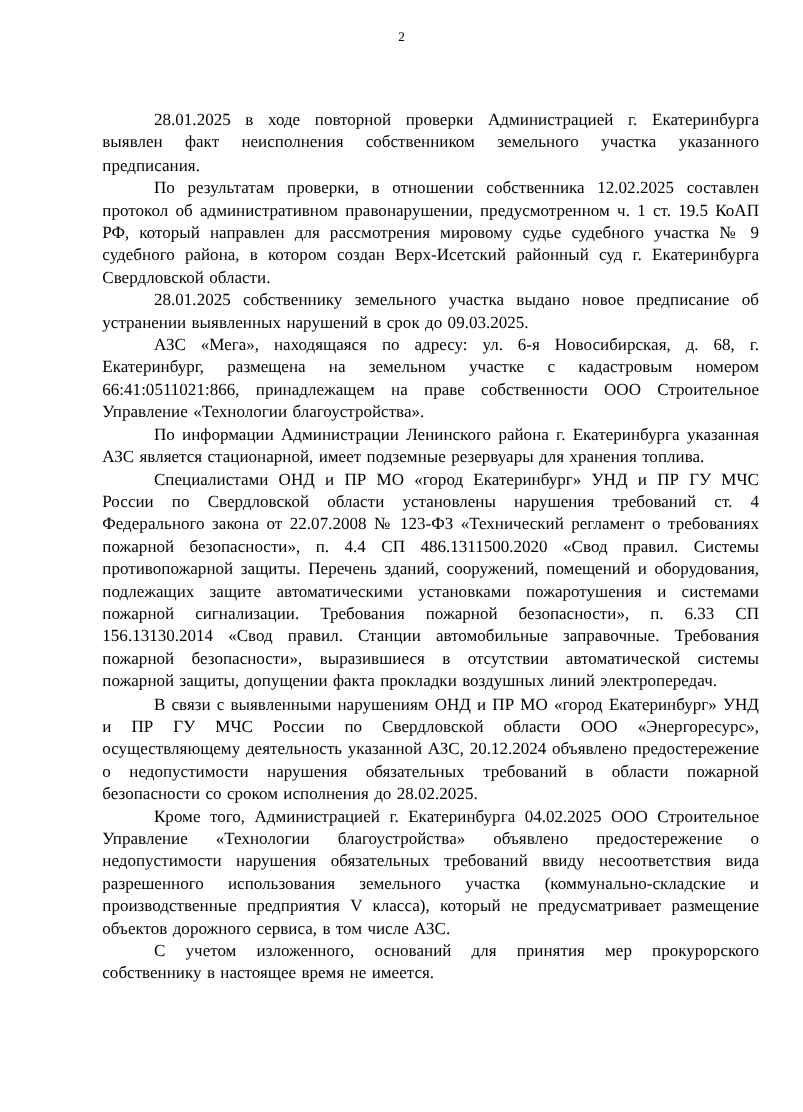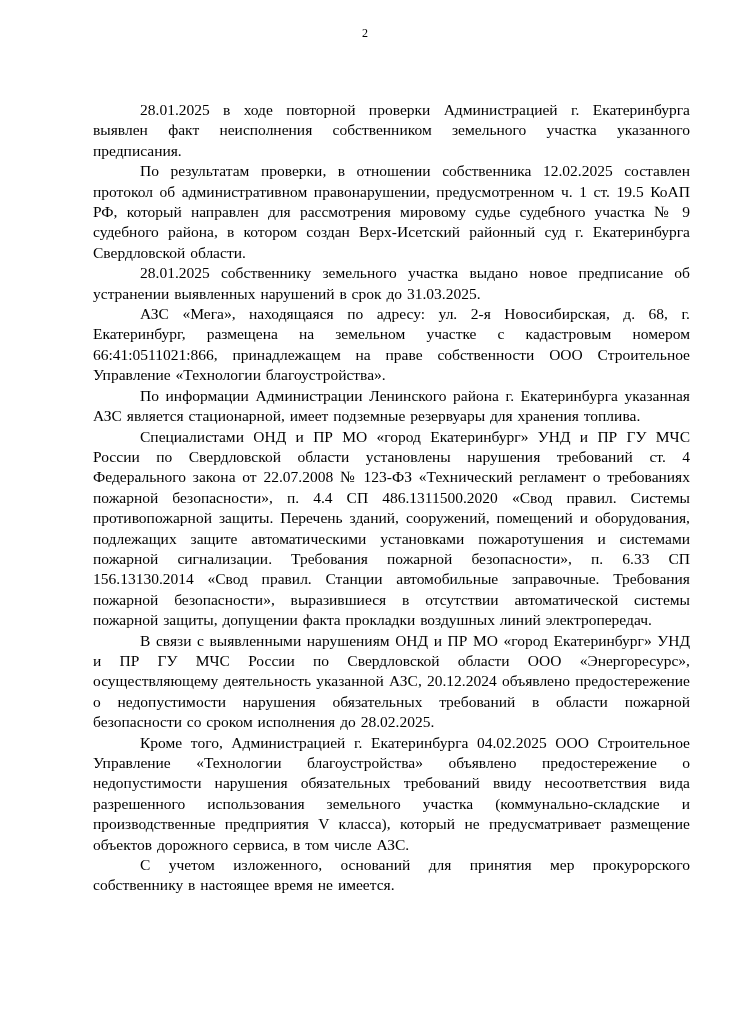--- a/index.html
+++ b/index.html
@@ -37,21 +37,21 @@
   }
 </style>
 </head>
 <body>
 
 <div class="page">
   <div class="page-number">2</div>
   <div class="content">
     <p class="para">28.01.2025 в ходе повторной проверки Администрацией г. Екатеринбурга выявлен факт неисполнения собственником земельного участка указанного предписания.</p>
     <p class="para">По результатам проверки, в отношении собственника 12.02.2025 составлен протокол об административном правонарушении, предусмотренном ч. 1 ст. 19.5 КоАП РФ, который направлен для рассмотрения мировому судье судебного участка № 9 судебного района, в котором создан Верх-Исетский районный суд г. Екатеринбурга Свердловской области.</p>
-    <p class="para">28.01.2025 собственнику земельного участка выдано новое предписание об устранении выявленных нарушений в срок до 31.03.2025.</p>
-    <p class="para">АЗС «Мега», находящаяся по адресу: ул. 2-я Новосибирская, д. 68, г. Екатеринбург, размещена на земельном участке с кадастровым номером 66:41:0511021:866, принадлежащем на праве собственности ООО Строительное Управление «Технологии благоустройства».</p>
+    <p class="para">28.01.2025 собственнику земельного участка выдано новое предписание об устранении выявленных нарушений в срок до 09.03.2025.</p>
+    <p class="para">АЗС «Мега», находящаяся по адресу: ул. 6-я Новосибирская, д. 68, г. Екатеринбург, размещена на земельном участке с кадастровым номером 66:41:0511021:866, принадлежащем на праве собственности ООО Строительное Управление «Технологии благоустройства».</p>
     <p class="para">По информации Администрации Ленинского района г. Екатеринбурга указанная АЗС является стационарной, имеет подземные резервуары для хранения топлива.</p>
     <p class="para">Специалистами ОНД и ПР МО «город Екатеринбург» УНД и ПР ГУ МЧС России по Свердловской области установлены нарушения требований ст. 4 Федерального закона от 22.07.2008 № 123-ФЗ «Технический регламент о требованиях пожарной безопасности», п. 4.4 СП 486.1311500.2020 «Свод правил. Системы противопожарной защиты. Перечень зданий, сооружений, помещений и оборудования, подлежащих защите автоматическими установками пожаротушения и системами пожарной сигнализации. Требования пожарной безопасности», п. 6.33 СП 156.13130.2014 «Свод правил. Станции автомобильные заправочные. Требования пожарной безопасности», выразившиеся в отсутствии автоматической системы пожарной защиты, допущении факта прокладки воздушных линий электропередач.</p>
     <p class="para">В связи с выявленными нарушениям ОНД и ПР МО «город Екатеринбург» УНД и ПР ГУ МЧС России по Свердловской области ООО «Энергоресурс», осуществляющему деятельность указанной АЗС, 20.12.2024 объявлено предостережение о недопустимости нарушения обязательных требований в области пожарной безопасности со сроком исполнения до 28.02.2025.</p>
     <p class="para">Кроме того, Администрацией г. Екатеринбурга 04.02.2025 ООО Строительное Управление «Технологии благоустройства» объявлено предостережение о недопустимости нарушения обязательных требований ввиду несоответствия вида разрешенного использования земельного участка (коммунально-складские и производственные предприятия V класса), который не предусматривает размещение объектов дорожного сервиса, в том числе АЗС.</p>
     <p class="para">С учетом изложенного, оснований для принятия мер прокурорского собственнику в настоящее время не имеется.</p>
   </div>
 </div>
 
 </body></html>

